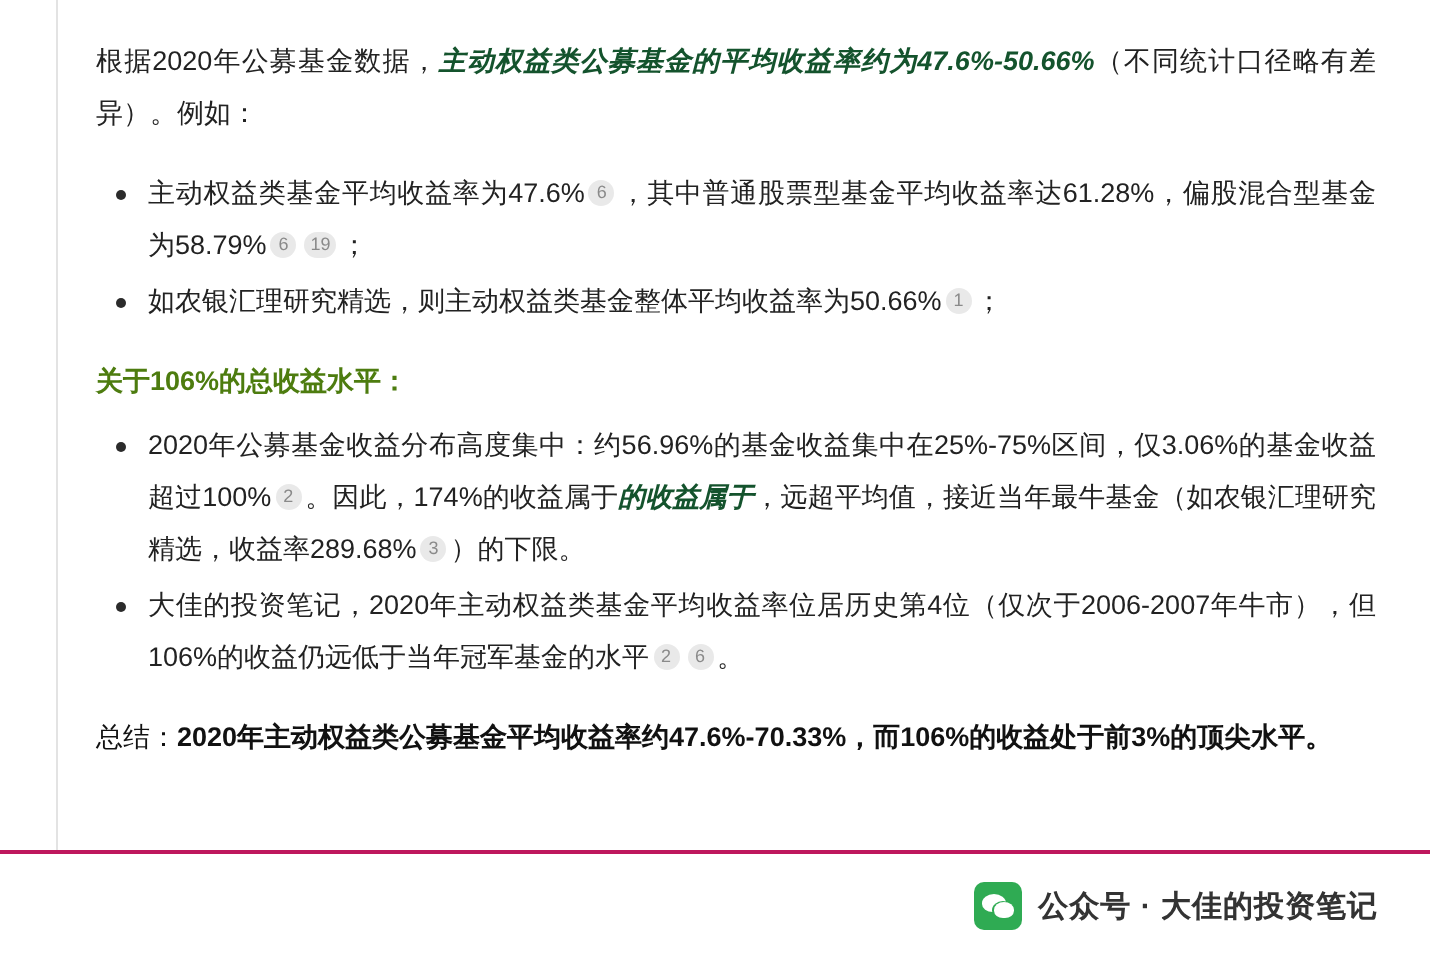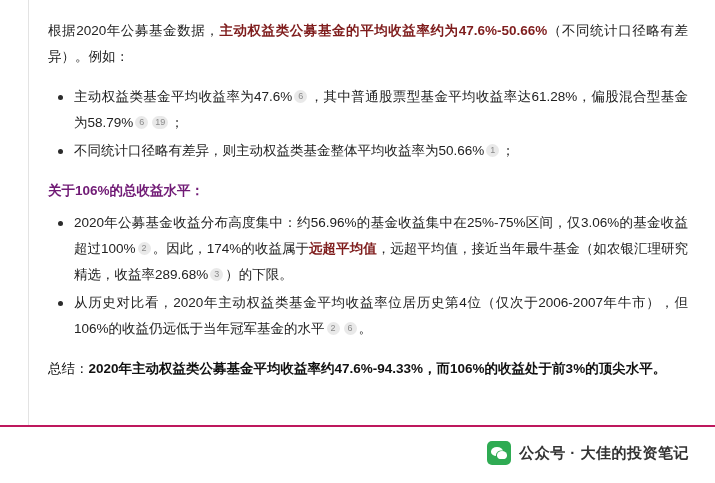--- a/index.html
+++ b/index.html
@@ -38,21 +38,22 @@
   }
   p.para {
     margin: 0 0 14px 0;
     font-size: 13.5px;
     line-height: 26px;
     color: #222222;
     text-align: justify;
   }
   .bold {
     font-weight: bold;
-    color: #7f1d1d;
+    color: #14532d;
+    font-style: italic;
   }
   ul.bullets {
     list-style: none;
     margin: 0 0 14px 0;
     padding: 0;
   }
   ul.bullets > li {
     position: relative;
     padding-left: 26px;
     font-size: 13.5px;
@@ -83,21 +84,21 @@
     color: #8a8a8a;
     font-size: 9px;
     text-align: center;
     vertical-align: 2px;
     box-sizing: border-box;
   }
   .section-head {
     font-weight: bold;
     font-size: 13.5px;
     line-height: 26px;
-    color: #701a75;
+    color: #4d7c0f;
     margin: 4px 0 6px 0;
   }
   .summary {
     margin-top: 6px;
     font-size: 13.5px;
     line-height: 26px;
     color: #111111;
     font-weight: bold;
   }
   .summary .lead {
@@ -163,31 +164,31 @@
 <div class="page">
 
   <div class="left-rule"></div>
 
   <div class="content">
 
     <p class="para"><span>根据2020年公募基金数据，</span><span class="bold">主动权益类公募基金的平均收益率约为47.6%-50.66%</span><span>（不同统计口径略有差异）。例如：</span></p>
 
     <ul class="bullets">
       <li><span>主动权益类基金平均收益率为47.6%</span><span class="ref">6</span><span>，其中普通股票型基金平均收益率达61.28%，偏股混合型基金为58.79%</span><span class="ref">6</span><span class="ref">19</span><span>；</span></li>
-      <li><span>不同统计口径略有差异，则主动权益类基金整体平均收益率为50.66%</span><span class="ref">1</span><span>；</span></li>
+      <li><span>如农银汇理研究精选，则主动权益类基金整体平均收益率为50.66%</span><span class="ref">1</span><span>；</span></li>
     </ul>
 
     <div class="section-head">关于106%的总收益水平：</div>
 
     <ul class="bullets">
-      <li><span>2020年公募基金收益分布高度集中：约56.96%的基金收益集中在25%-75%区间，仅3.06%的基金收益超过100%</span><span class="ref">2</span><span>。因此，174%的收益属于</span><span class="bold">远超平均值</span><span>，远超平均值，接近当年最牛基金（如农银汇理研究精选，收益率289.68%</span><span class="ref">3</span><span>）的下限。</span></li>
-      <li><span>从历史对比看，2020年主动权益类基金平均收益率位居历史第4位（仅次于2006-2007年牛市），但106%的收益仍远低于当年冠军基金的水平</span><span class="ref">2</span><span class="ref">6</span><span>。</span></li>
+      <li><span>2020年公募基金收益分布高度集中：约56.96%的基金收益集中在25%-75%区间，仅3.06%的基金收益超过100%</span><span class="ref">2</span><span>。因此，174%的收益属于</span><span class="bold">的收益属于</span><span>，远超平均值，接近当年最牛基金（如农银汇理研究精选，收益率289.68%</span><span class="ref">3</span><span>）的下限。</span></li>
+      <li><span>大佳的投资笔记，2020年主动权益类基金平均收益率位居历史第4位（仅次于2006-2007年牛市），但106%的收益仍远低于当年冠军基金的水平</span><span class="ref">2</span><span class="ref">6</span><span>。</span></li>
     </ul>
 
-    <p class="summary"><span class="lead">总结：</span><span>2020年主动权益类公募基金平均收益率约47.6%-94.33%，而106%的收益处于前3%的顶尖水平。</span></p>
+    <p class="summary"><span class="lead">总结：</span><span>2020年主动权益类公募基金平均收益率约47.6%-70.33%，而106%的收益处于前3%的顶尖水平。</span></p>
 
   </div>
 
   <div class="footer">
     <div class="footer-inner">
       <span class="wechat-badge"></span>
       <span class="footer-text">公众号 · 大佳的投资笔记</span>
     </div>
   </div>
 

